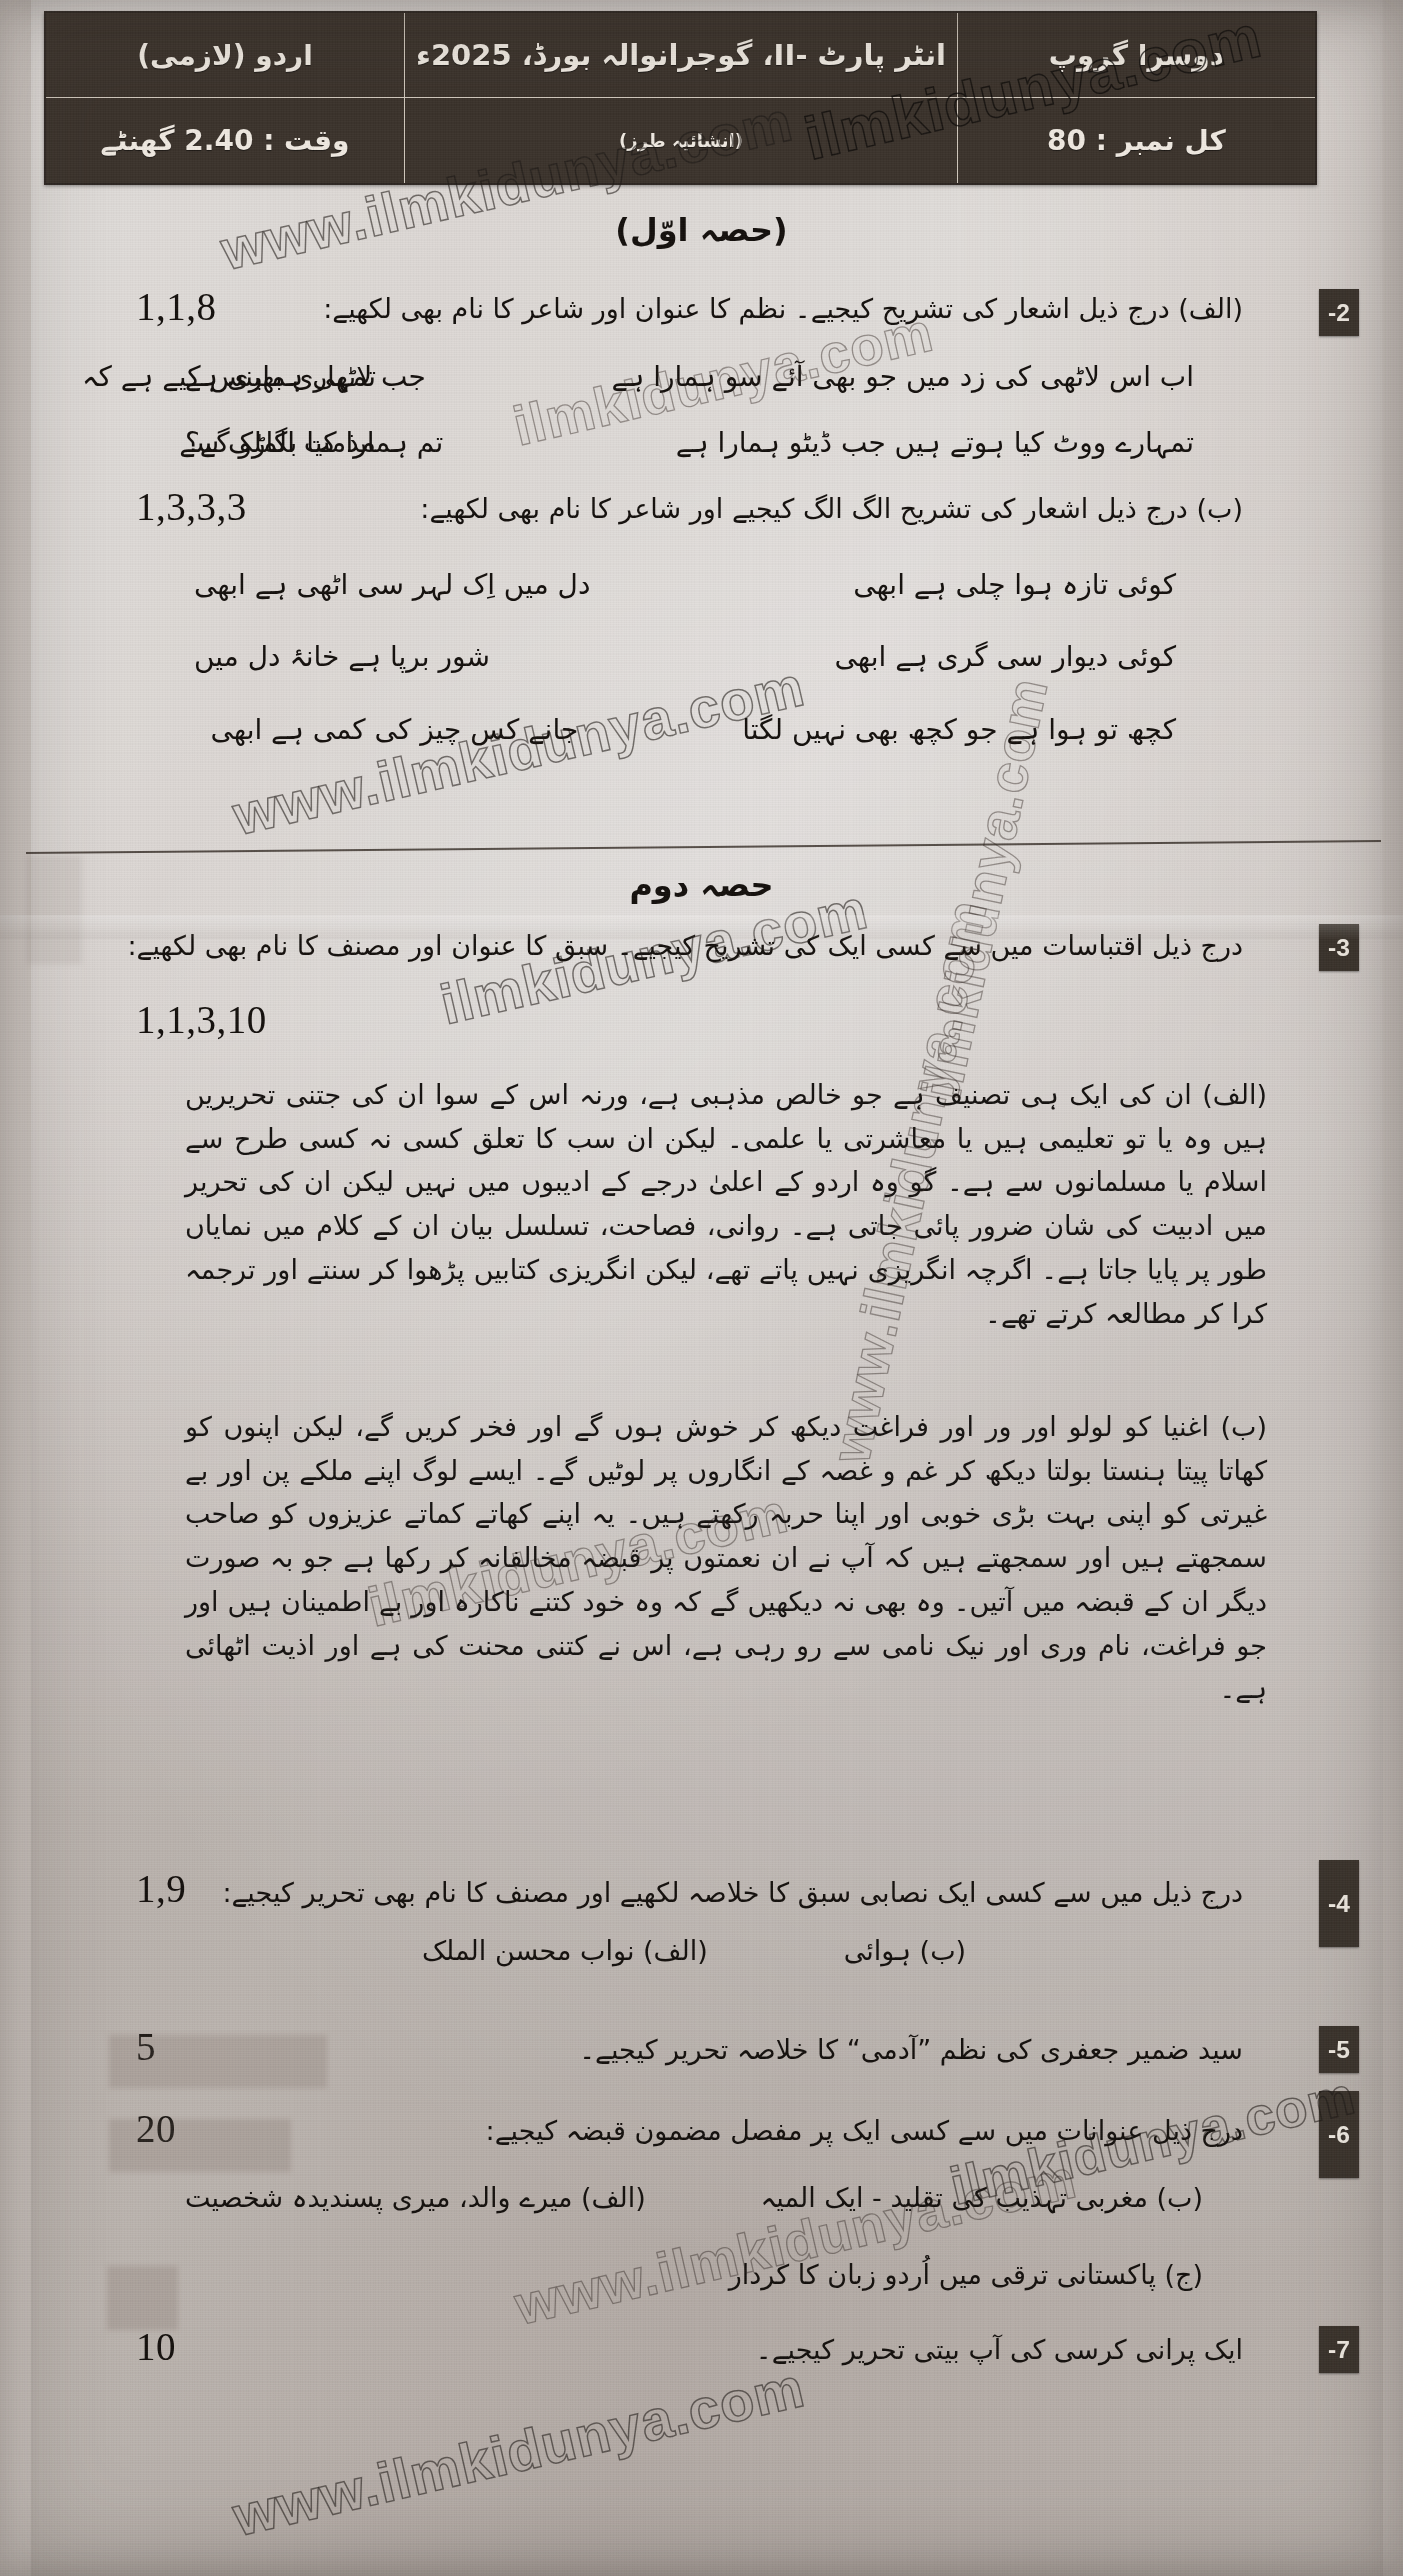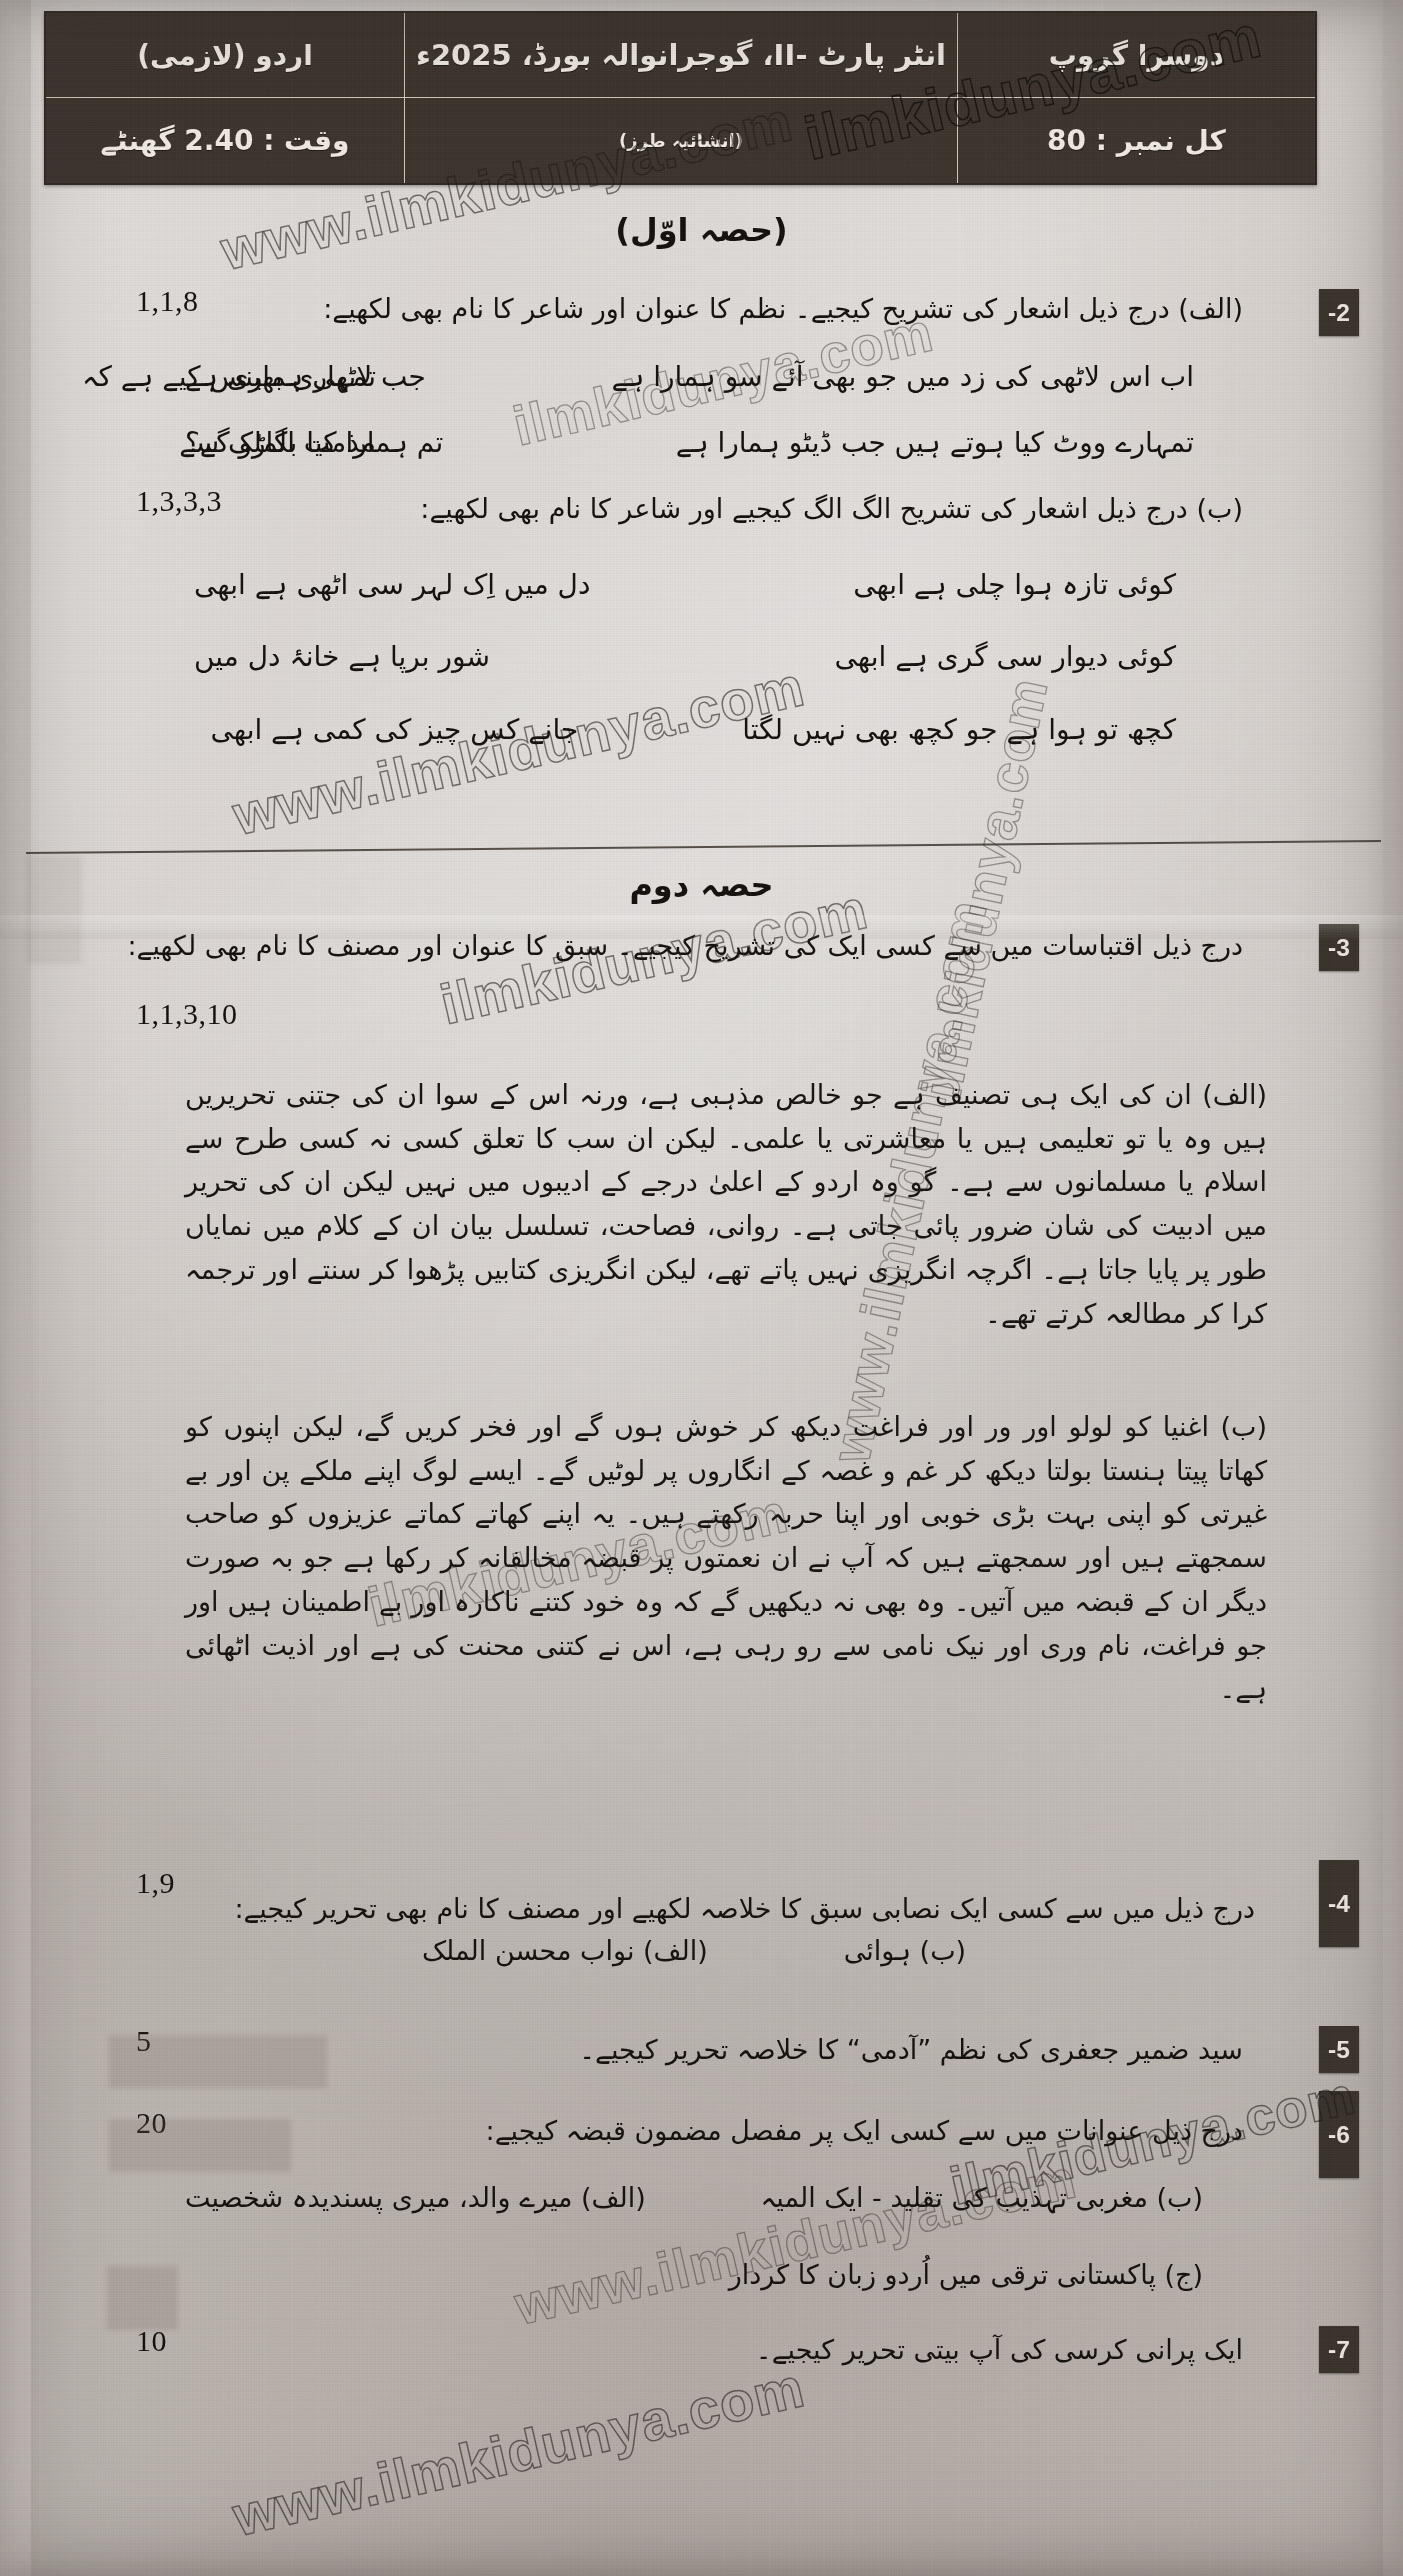--- a/index.html
+++ b/index.html
@@ -80,21 +80,21 @@
     font-size:24.6px;font-weight:bold;
     font-family:"Liberation Sans",sans-serif;
     direction:ltr;
     box-shadow:0 0.9px 1.8px rgba(0,0,0,.4);
   }
   .qnum.tall{height:87px;}
 
   .marks{
     position:absolute;left:136px;
     font-family:"Liberation Serif","DejaVu Serif",serif;
-    font-size:30px;color:#14100d;direction:ltr;text-align:left;
+    font-size:39px;color:#14100d;direction:ltr;text-align:left;
     letter-spacing:0.5px;
   }
 
   .qline{
     position:absolute;right:182px;
     font-size:27px;line-height:1.5;color:#14100d;text-align:center;
     font-weight:500;
   }
 
   .couplet{
@@ -222,21 +222,21 @@
     <span>(الف)</span>
     <span>ان کی ایک ہی تصنیف ہے جو خالص مذہبی ہے، ورنہ اس کے سوا ان کی جتنی تحریریں ہیں وہ یا تو تعلیمی ہیں یا معاشرتی یا علمی۔ لیکن ان سب کا تعلق کسی نہ کسی طرح سے اسلام یا مسلمانوں سے ہے۔ گو وہ اردو کے اعلیٰ درجے کے ادیبوں میں نہیں لیکن ان کی تحریر میں ادبیت کی شان ضرور پائی جاتی ہے۔ روانی، فصاحت، تسلسل بیان ان کے کلام میں نمایاں طور پر پایا جاتا ہے۔ اگرچہ انگریزی نہیں پاتے تھے، لیکن انگریزی کتابیں پڑھوا کر سنتے اور ترجمہ کرا کر مطالعہ کرتے تھے۔</span>
   </div>
 
   <div class="passage urdu" style="top:1405px;">
     <span>(ب)</span>
     <span>اغنیا کو لولو اور ور اور فراغت دیکھ کر خوش ہوں گے اور فخر کریں گے، لیکن اپنوں کو کھاتا پیتا ہنستا بولتا دیکھ کر غم و غصہ کے انگاروں پر لوٹیں گے۔ ایسے لوگ اپنے ملکے پن اور بے غیرتی کو اپنی بہت بڑی خوبی اور اپنا حربہ رکھتے ہیں۔ یہ اپنے کھاتے کماتے عزیزوں کو صاحب سمجھتے ہیں اور سمجھتے ہیں کہ آپ نے ان نعمتوں پر قبضہ مخالفانہ کر رکھا ہے جو بہ صورت دیگر ان کے قبضہ میں آتیں۔ وہ بھی نہ دیکھیں گے کہ وہ خود کتنے ناکارہ اور بے اطمینان ہیں اور جو فراغت، نام وری اور نیک نامی سے رو رہی ہے، اس نے کتنی محنت کی ہے اور اذیت اٹھائی ہے۔</span>
   </div>
 
   <div class="qnum tall" style="right:44px;top:1860px;">-4</div>
-  <div class="qline urdu" style="top:1873px;right:148px;margin-top:16px;">درج ذیل میں سے کسی ایک نصابی سبق کا خلاصہ لکھیے اور مصنف کا نام بھی تحریر کیجیے:</div>
+  <div class="qline urdu" style="top:1873px;right:160px;">درج ذیل میں سے کسی ایک نصابی سبق کا خلاصہ لکھیے اور مصنف کا نام بھی تحریر کیجیے:</div>
   <div class="marks" style="top:1866px;">1,9</div>
   <div class="options urdu center" style="top:1935px;">
     <span>(ب) ہوائی</span>
     <span>(الف) نواب محسن الملک</span>
   </div>
 
   <div class="qnum" style="right:44px;top:2026px;">-5</div>
   <div class="qline urdu" style="top:2030px;right:160px;">سید ضمیر جعفری کی نظم ”آدمی“ کا خلاصہ تحریر کیجیے۔</div>
   <div class="marks" style="top:2024px;">5</div>
 

